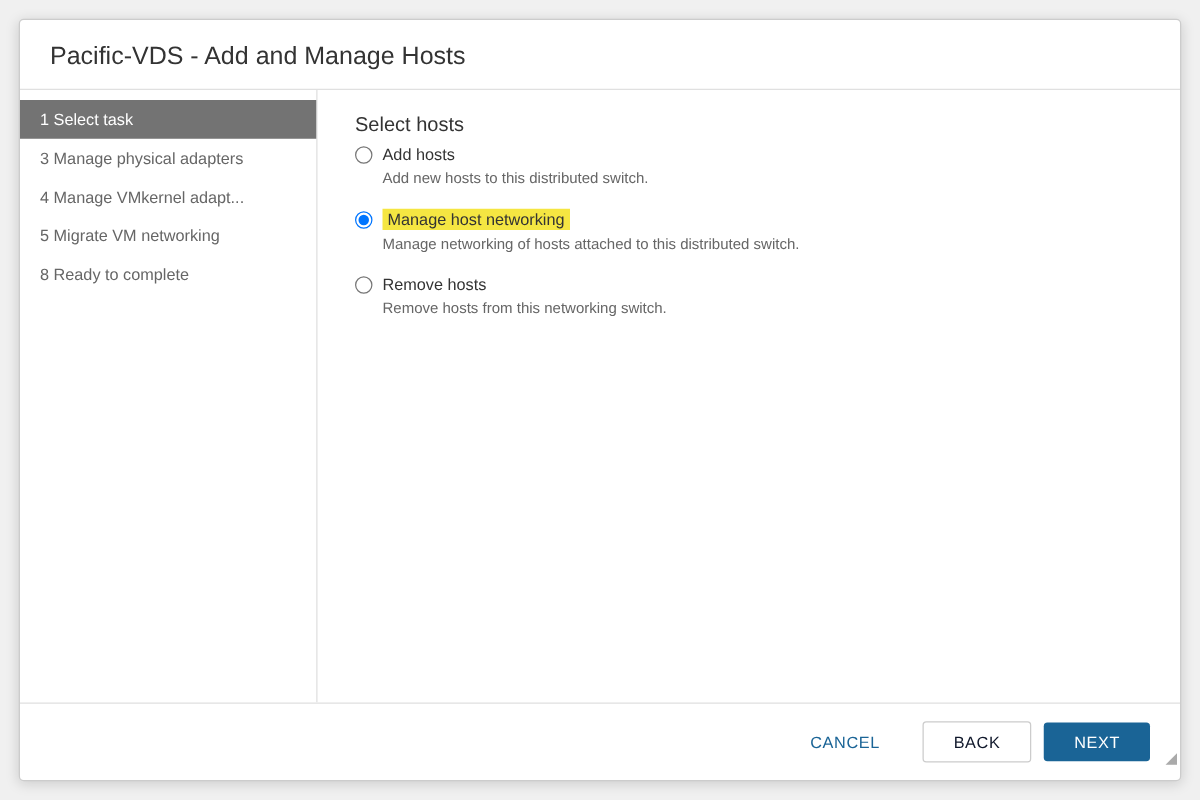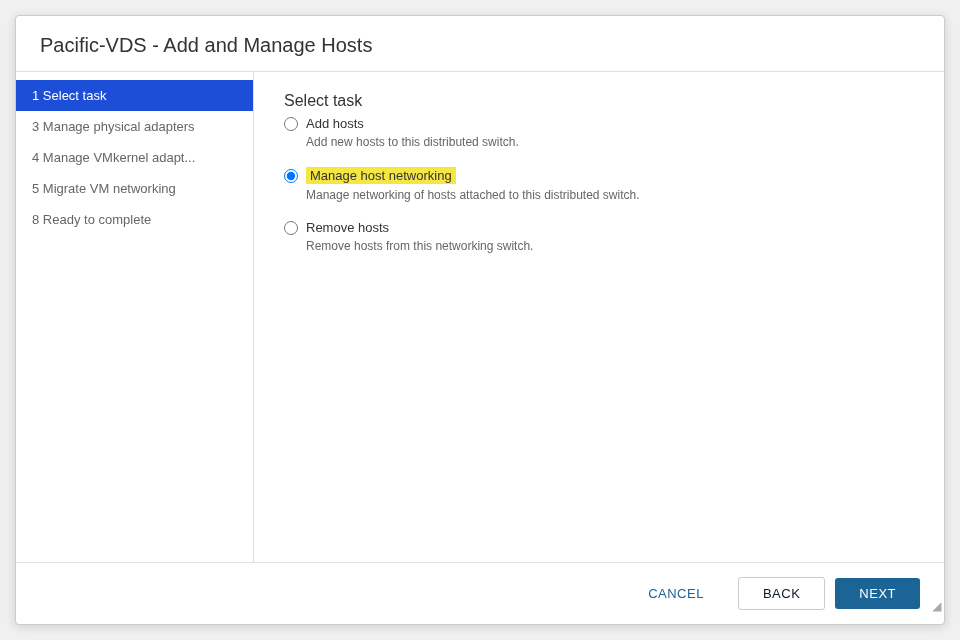--- a/index.html
+++ b/index.html
@@ -45,21 +45,21 @@
     .sidebar-item {
       padding: 8px 16px;
       font-size: 13px;
       color: #666;
       cursor: default;
       white-space: nowrap;
       overflow: hidden;
       text-overflow: ellipsis;
     }
     .sidebar-item.active {
-      background: #1d4ed8;
+      background: #737373;
       color: #fff;
       font-weight: 500;
     }
     .sidebar-item.enabled {
       color: #333;
     }
     .main-content {
       flex: 1;
       padding: 20px 30px;
       overflow-y: auto;
@@ -167,21 +167,21 @@
     <div class="dialog-body">
       <div class="sidebar">
 
       <div class="sidebar-item active">1 Select task</div>
           <div class="sidebar-item">3 Manage physical adapters</div>
           <div class="sidebar-item">4 Manage VMkernel adapt...</div>
           <div class="sidebar-item">5 Migrate VM networking</div>
           <div class="sidebar-item">8 Ready to complete</div>
         </div>
       <div class="main-content">
-        <div class="section-title">Select task</div>
+        <div class="section-title">Select hosts</div>
         <div class="option-group">
 
         <div class="option-item">
               <label class="option-label">
                 <input type="radio" name="task-option" style="">
                 <span class="option-label-text">Add hosts</span>
               </label>
               <div class="option-description">Add new hosts to this distributed switch.</div>
             </div>
             <div class="option-item">

